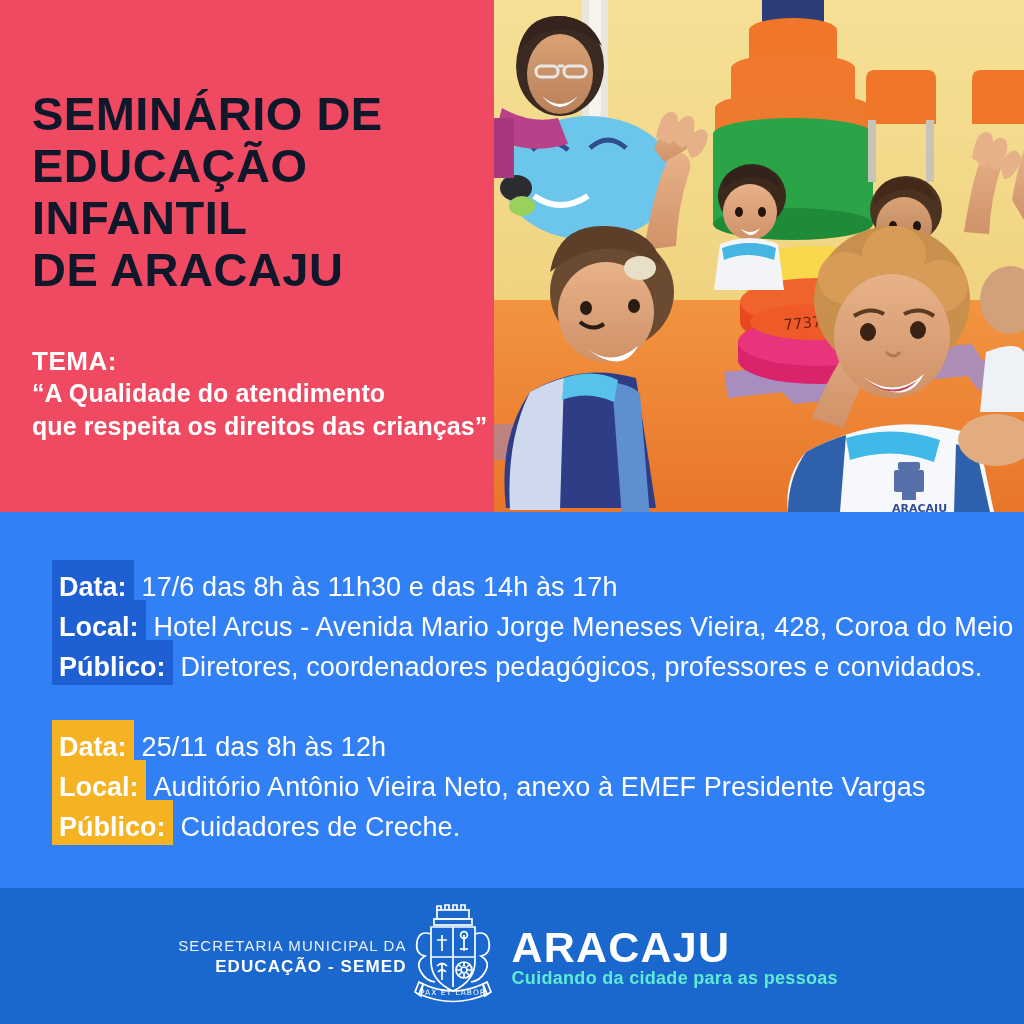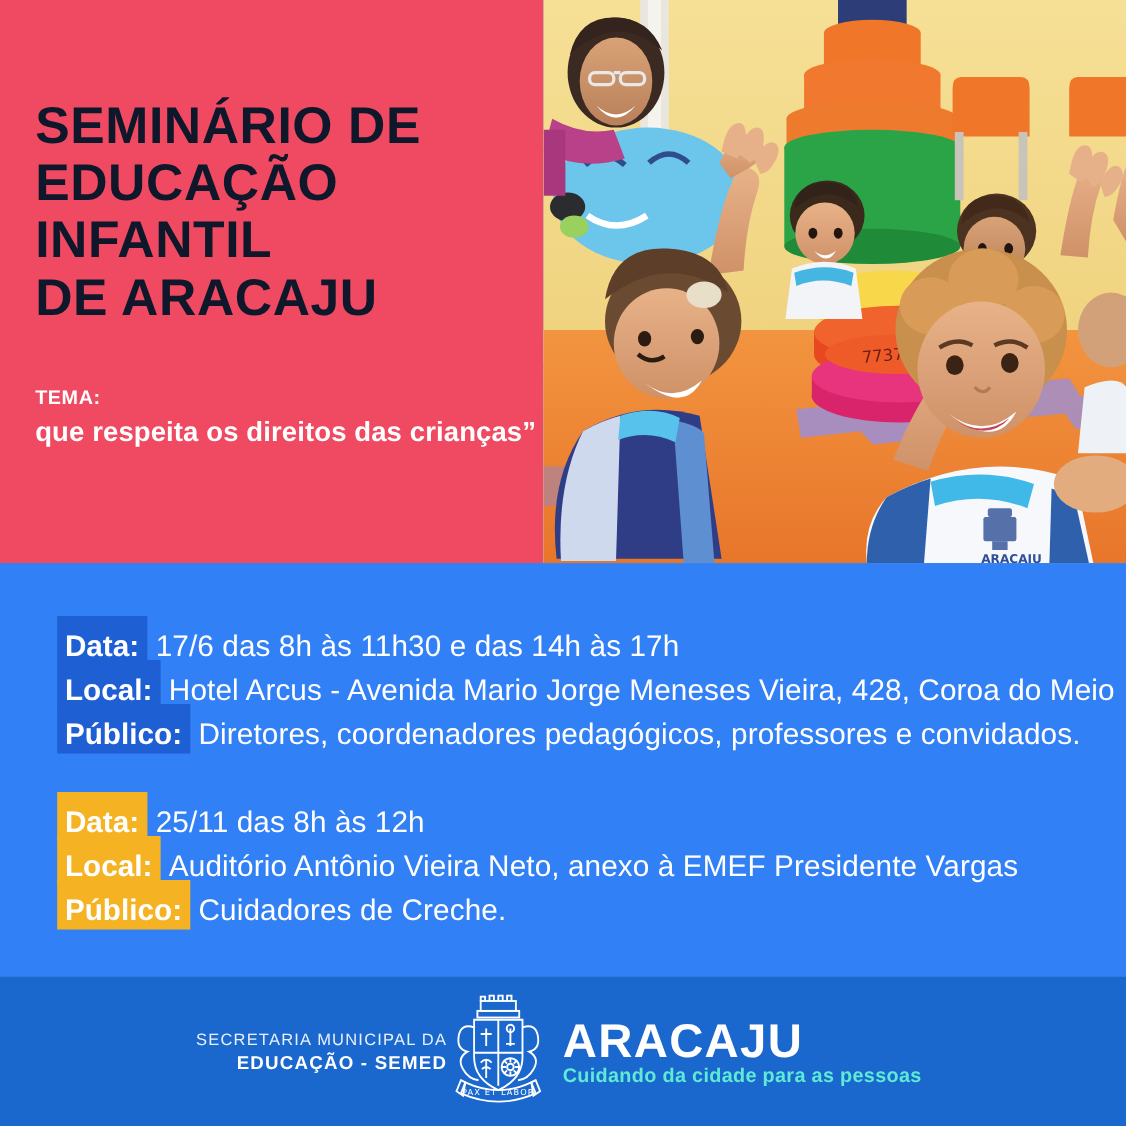--- a/index.html
+++ b/index.html
@@ -48,21 +48,21 @@
     text-transform:uppercase;
     white-space:nowrap;
   }
   .tema-block {
     position:absolute;
     left:32px;
     top:345px;
     width:460px;
   }
   .tema-label {
-    font-size:18px;
+    font-size:26px;
     font-weight:bold;
     color:#ffffff;
     letter-spacing:0.5px;
     line-height:32px;
   }
   .tema-line {
     font-size:25px;
     font-weight:bold;
     color:#ffffff;
     line-height:33px;
@@ -179,20 +179,21 @@
     <div class="headline-panel">
       <div class="title-block">
         <div class="title-line">SEMINÁRIO DE</div>
         <div class="title-line">EDUCAÇÃO</div>
         <div class="title-line">INFANTIL</div>
         <div class="title-line">DE ARACAJU</div>
       </div>
 
       <div class="tema-block">
         <div class="tema-label">TEMA:</div>
+        <div class="tema-line">“A Qualidade do atendimento</div>
         <div class="tema-line">que respeita os direitos das crianças”</div>
       </div>
     </div>
 
     <div class="photo-panel">
       <svg class="photo-svg" viewBox="0 0 530 512" preserveAspectRatio="xMidYMid slice">
         <defs>
           <linearGradient id="wall" x1="0" y1="0" x2="0" y2="1">
             <stop offset="0%" stop-color="#f6e096"></stop>
             <stop offset="100%" stop-color="#efd27e"></stop>

